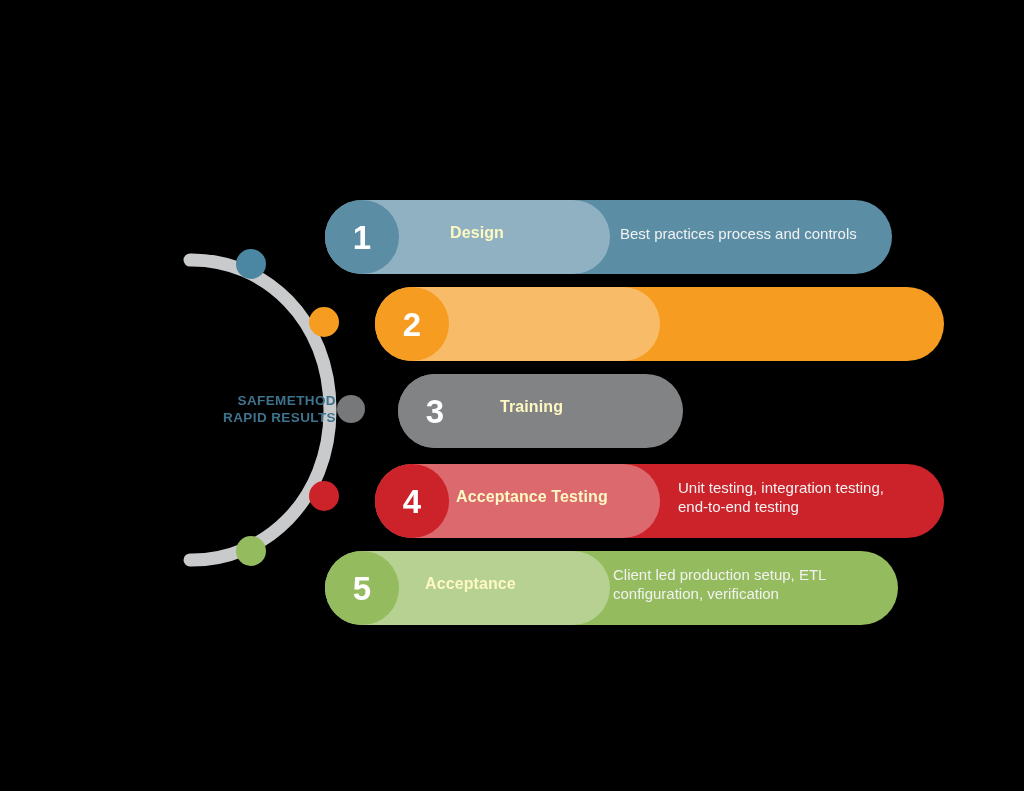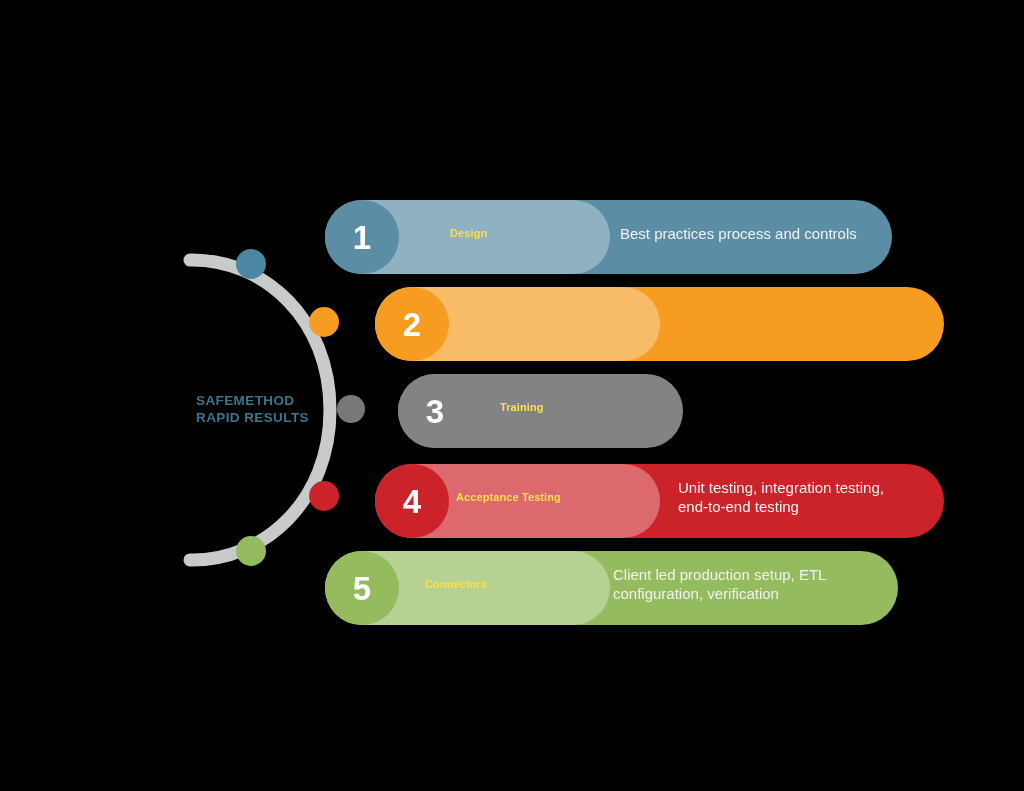--- a/index.html
+++ b/index.html
@@ -30,21 +30,21 @@
     width: 200px;
     height: 350px;
   }
   .arc-svg { display: block; }
 
   .brand-label {
     position: absolute;
     left: 196px;
     top: 392px;
     width: 140px;
-    text-align: left;
+    text-align: right;
     color: #3e738d;
     font-family: "Liberation Sans", sans-serif;
     font-weight: bold;
     font-size: 13.5px;
     line-height: 17px;
     letter-spacing: 0.4px;
     text-transform: uppercase;
     white-space: pre-line;
   }
 
@@ -86,24 +86,24 @@
     font-weight: bold;
     font-size: 33px;
     line-height: 1;
   }
   .step-title {
     position: absolute;
     top: 0;
     height: 66px;
     display: flex;
     align-items: center;
-    color: #fde047;
+    color: #fef9c3;
     font-family: "Liberation Sans", sans-serif;
     font-weight: bold;
-    font-size: 11px;
+    font-size: 16px;
     letter-spacing: 0.1px;
     white-space: nowrap;
   }
   .step-desc {
     position: absolute;
     top: 0;
     height: 66px;
     display: flex;
     align-items: center;
     color: #f2f2f2;
@@ -161,19 +161,19 @@
         <div class="step-num">4</div>
         <div class="step-title" style="left: 81px;">Acceptance Testing</div>
         <div class="step-desc" style="left: 303px;">Unit testing, integration testing,
 end-to-end testing</div>
       </div>
       <div class="step" style="left: 325px; top: 551px; width: 573px;">
         <div class="step-base" style="width: 573px; background: rgb(148, 187, 93);"></div>
         <div class="step-overlay" style="width: 285px;"></div>
         <div class="step-circle" style="background: rgb(148, 187, 93);"></div>
         <div class="step-num">5</div>
-        <div class="step-title" style="left: 100px;">Connectors</div>
+        <div class="step-title" style="left: 100px;">Acceptance</div>
         <div class="step-desc" style="left: 288px;">Client led production setup, ETL
 configuration, verification</div>
       </div>
     </div>
 
 </div>
 
 </body></html>

